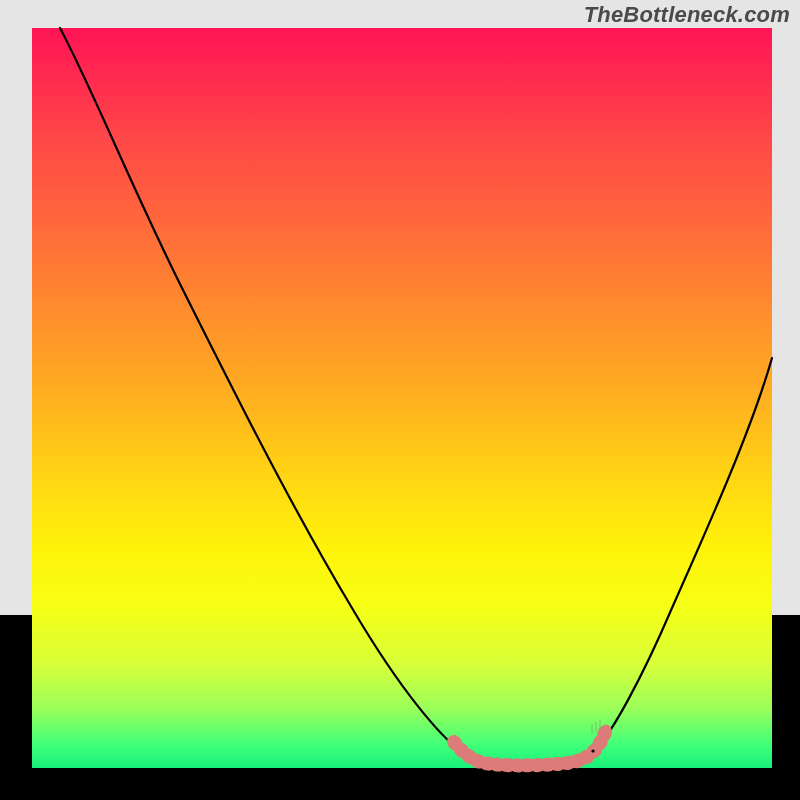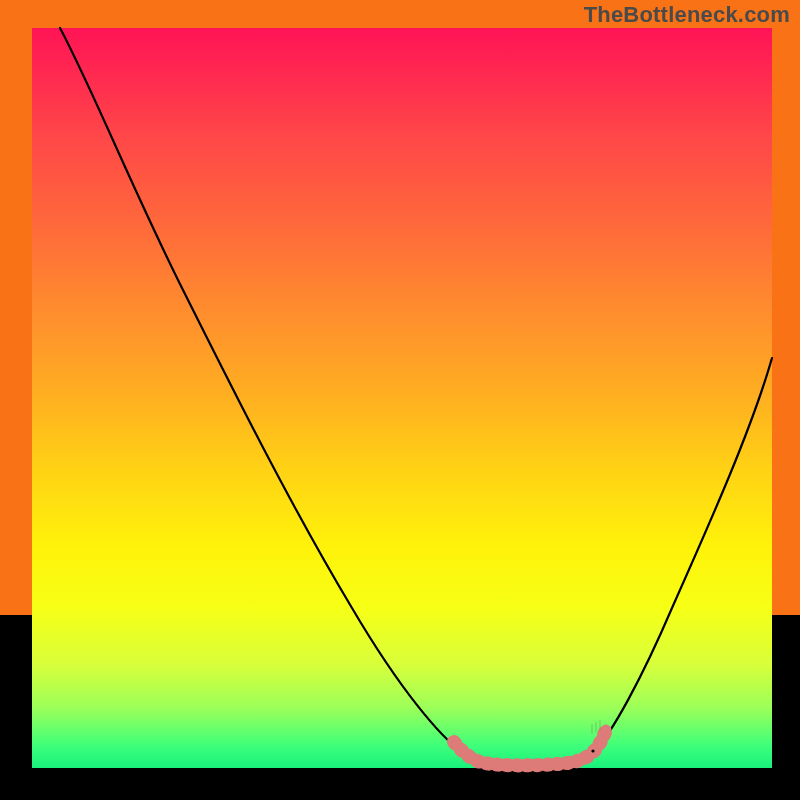--- a/index.html
+++ b/index.html
@@ -8,21 +8,22 @@
     width: 800px;
     height: 800px;
     background: #000;
     overflow: hidden;
     font-family: Arial, Helvetica, sans-serif;
   }
   .frame {
     position: relative;
     width: 800px;
     height: 615px;
-    background: #f97316;
+    background: #e5e5e5;
+    font-style: italic;
   }
   .watermark {
     position: absolute;
     top: 2px;
     right: 10px;
     color: #4a4a4a;
     font-size: 22px;
     font-weight: bold;
     letter-spacing: 0.2px;
     z-index: 5;

